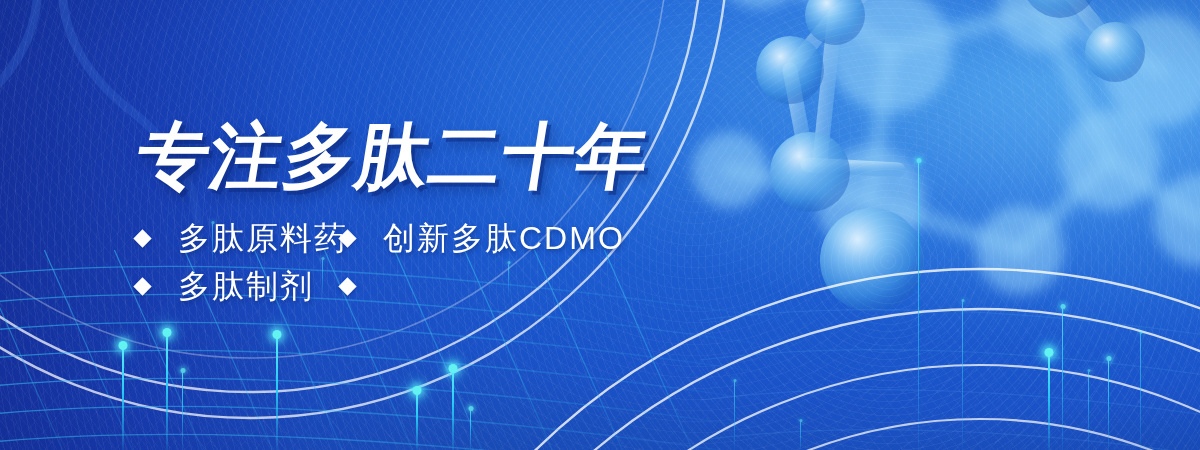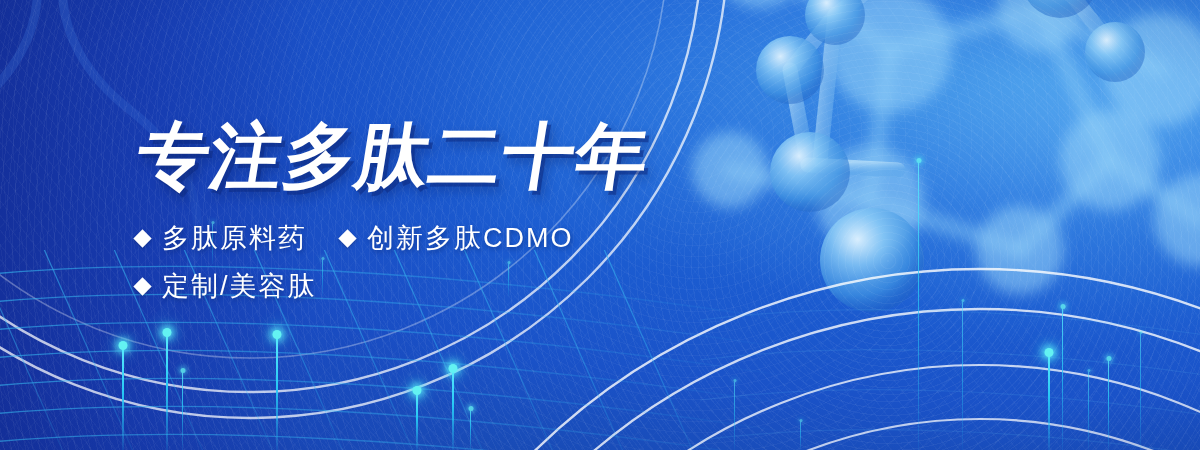--- a/index.html
+++ b/index.html
@@ -100,21 +100,21 @@
   .feat{display:flex;align-items:center;color:#ffffff;white-space:nowrap;
         text-shadow:1px 2px 4px rgba(10,36,110,.55);}
   .feat.c1{width:205px;}
   .feat.c2{width:300px;align-items:center;}
   .dia{
     display:inline-block;width:13px;height:13px;margin-right:13px;
     background:#ffffff;transform:rotate(45deg);
     box-shadow:1px 1px 3px rgba(10,36,110,.5);
     flex:none;
   }
-  .feat-label{font-size:27px;line-height:30px;font-weight:normal;letter-spacing:2px;}
+  .feat-label{font-size:32px;line-height:30px;font-weight:normal;letter-spacing:2px;margin-left:16px;}
 </style>
 </head>
 <body>
 
 <div id="banner">
 
   <div class="layer" id="bg-base"></div>
   <div class="layer" id="bg-left-dark"></div>
   <div class="layer" id="bg-right-glow"></div>
   <div class="layer" id="tex-radial2"></div>
@@ -322,22 +322,25 @@
           <span class="dia"></span>
           <span class="feat-label">多肽原料药</span>
         </div>
         <div class="feat c2">
           <span class="dia"></span>
           <span class="feat-label">创新多肽CDMO</span>
         </div>
       </div>
 
       <div class="feat-row">
+        <div class="feat c1">
+          <span class="dia"></span>
+          <span class="feat-label">多肽制剂</span>
+        </div>
         <div class="feat c2">
           <span class="dia"></span>
-          <span class="feat-label">定制/美容肽</span>
         </div>
       </div>
 
     </div>
   </div>
 
 </div>
 
 </body></html>

